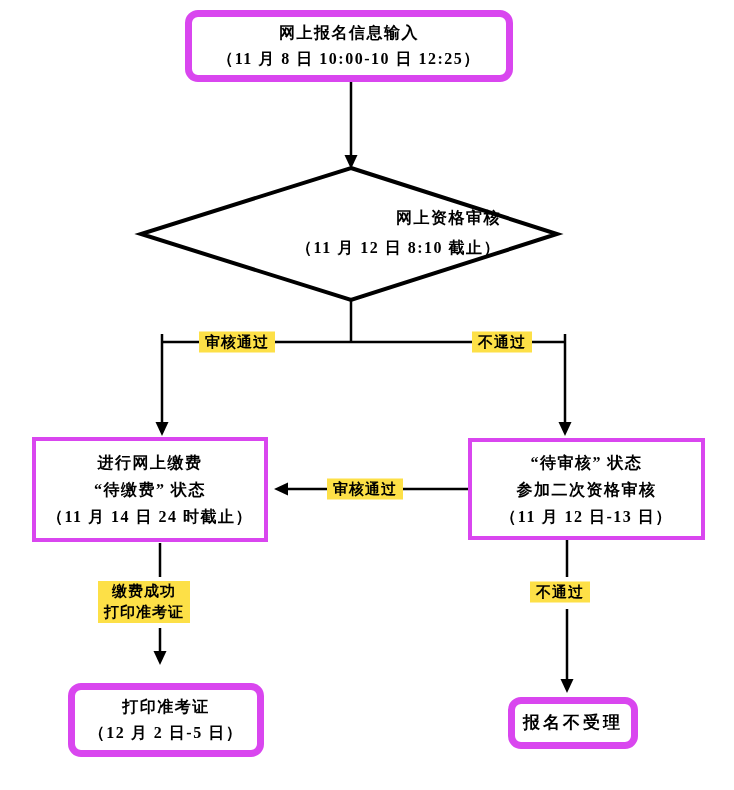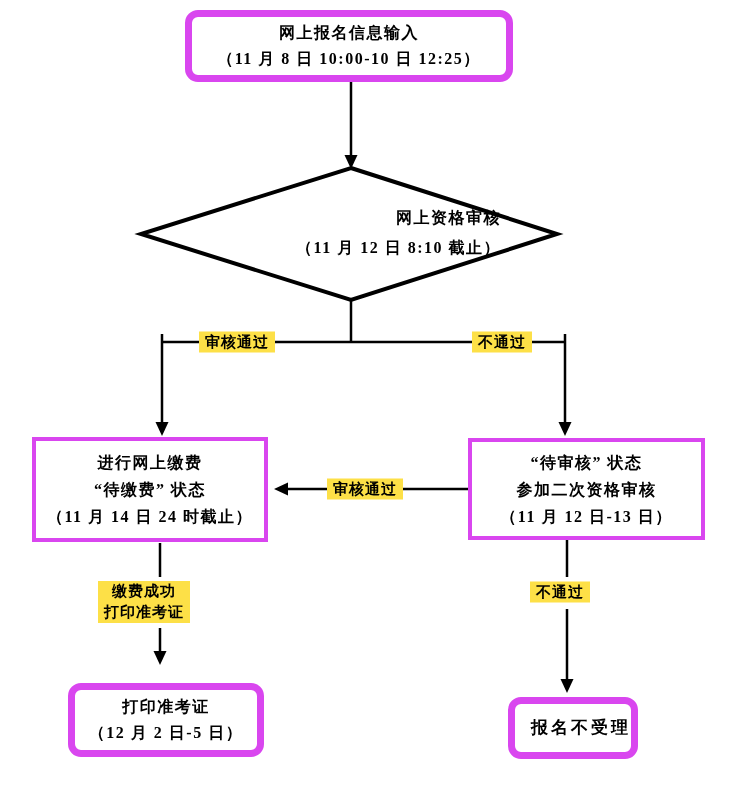--- a/index.html
+++ b/index.html
@@ -45,22 +45,22 @@
     border: none;
     background: transparent;
     line-height: 30px;
     align-items: flex-end;
   }
   .node-start    { left: 185px; top: 10px;  width: 328px; height: 72px; }
   .node-decision { left: 201px; top: 201px; width: 300px; height: 64px; }
   .node-payment  { left: 32px;  top: 437px; width: 236px; height: 105px; }
   .node-recheck  { left: 468px; top: 438px; width: 237px; height: 102px; }
   .node-print    { left: 68px;  top: 683px; width: 196px; height: 74px; border-radius: 12px; }
-  .node-rejected { left: 508px; top: 697px; width: 130px; height: 62px; border-radius: 9px;
-                   font-size: 17px; letter-spacing: 3px; align-items: flex-end; }
+  .node-rejected { left: 508px; top: 697px; width: 130px; height: 52px; border-radius: 9px;
+                   font-size: 17px; letter-spacing: 3px; }
   .edge-label {
     position: absolute;
     transform: translate(-50%, -50%);
     background: #fde047;
     padding: 0 6px;
     font-weight: bold;
     font-size: 15px;
     letter-spacing: 1px;
     text-align: center;
     white-space: nowrap;

